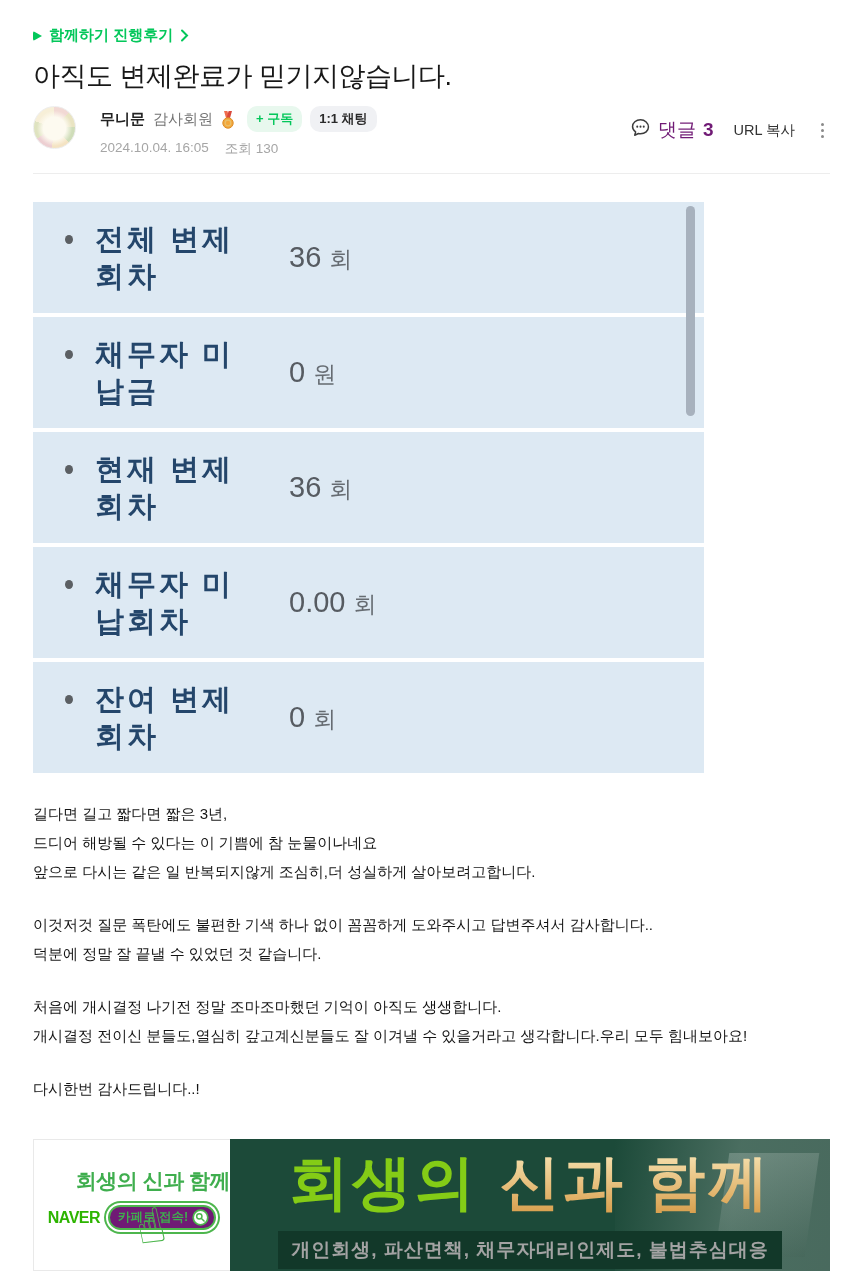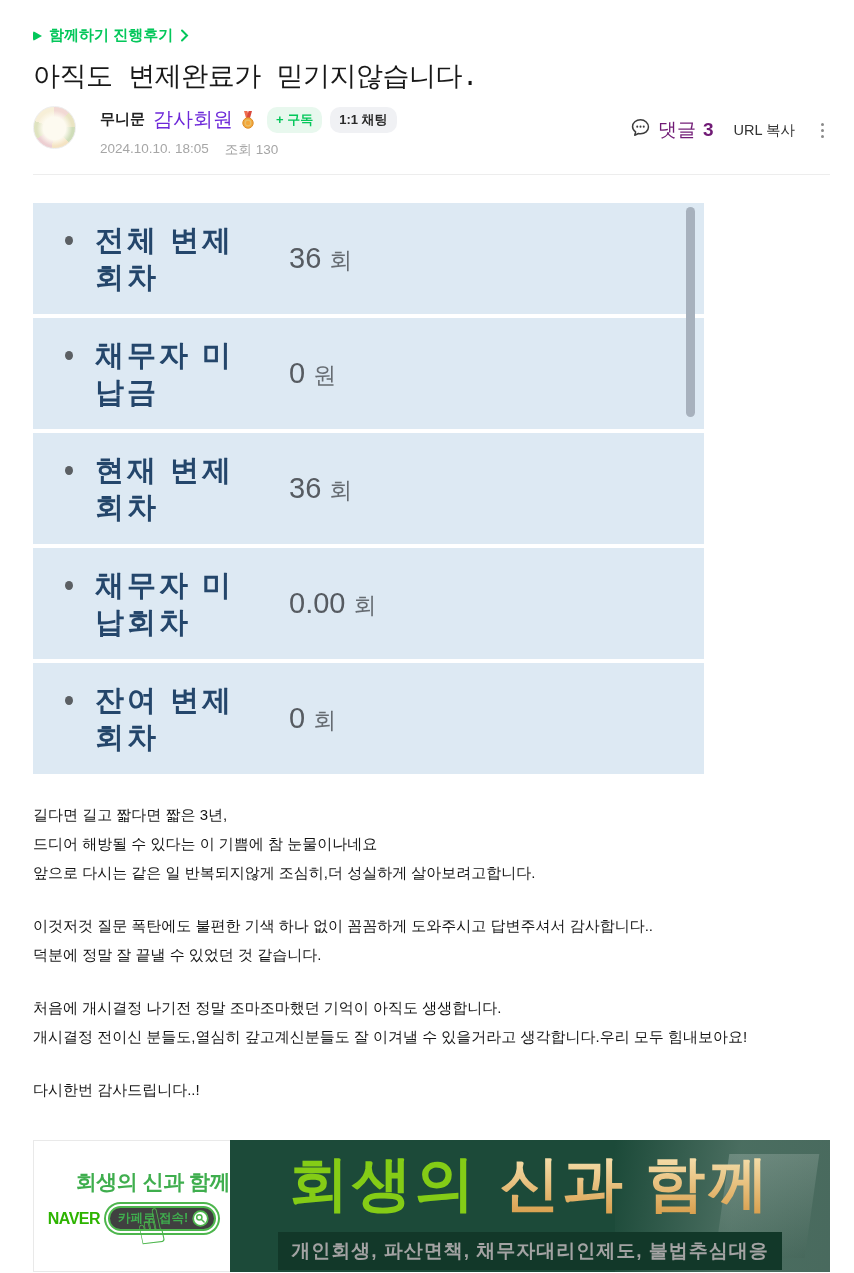--- a/index.html
+++ b/index.html
@@ -10,35 +10,35 @@
     color:#111;
   }
   .content { padding:26px 24px 0 33px; }
 
   
   .breadcrumb { display:flex; align-items:center; gap:7px; color:#03c75a; font-size:15px; font-weight:700; cursor:pointer; }
   .bc-arrow { width:0; height:0; border-left:9px solid #03c75a; border-top:5px solid transparent; border-bottom:5px solid transparent; border-radius:2px; }
   .bc-chevron svg { display:block; }
 
   
-  .post-title { font-size:27px; font-weight:500; color:#181818; margin:13px 0 0 0; letter-spacing:-0.5px;font-family:Liberation Mono, monospace; }
+  .post-title { font-size:27px; font-weight:500; color:#181818; margin:13px 0 0 0; letter-spacing:-0.5px; }
 
   
   .author-row { display:flex; align-items:flex-start; margin-top:12px; }
   .avatar {
     width:43px; height:43px; border-radius:50%; flex:0 0 auto; cursor:pointer;
     background:
       radial-gradient(circle at 50% 52%, #fdfaf0 0 38%, rgba(253,250,240,0) 60%),
       conic-gradient(#f2d9d4 0 12%, #e9e4c2 12% 25%, #cfddb9 25% 38%, #f4e3c3 38% 52%, #edcfd2 52% 66%, #dfe3c0 66% 80%, #f7efd8 80% 100%);
     border:1px solid #eee;
   }
   .author-info { margin-left:24px; }
   .name-line { display:flex; align-items:center; gap:8px; }
   .author-name { font-size:15px; font-weight:700; color:#222; cursor:pointer; }
-  .author-grade { font-size:20px; color:#6d28d9; }
+  .author-grade { font-size:15px; color:#737373; }
   .medal-icon svg { display:block; margin-top:1px; }
   .badge { font-size:13px; font-weight:700; border-radius:10px; padding:4px 9px; cursor:pointer; }
   .subscribe-badge { background:#e8f8ee; color:#03c75a; margin-left:4px; }
   .chat-badge { background:#f0f1f4; color:#2a2a2a; }
   .date-line { display:flex; gap:16px; margin-top:8px; font-size:13.5px; color:#a6a6a6; }
 
   
   .post-actions { margin-left:auto; display:flex; align-items:center; gap:20px; padding-top:11px; }
   .comments-btn { display:flex; align-items:center; gap:7px; font-size:19px; color:#701a75; cursor:pointer; }
   .comments-count { font-weight:700; }
@@ -63,21 +63,21 @@
   .body-text { margin-top:22px; font-size:15px; color:#141414; }
   .body-text p { margin:0; line-height:29px; }
   .body-text p:empty { height:24px; }
 
   
   .banner { margin-top:36px; width:797px; height:132px; display:flex; cursor:pointer; }
   .banner-left { width:197px; background:#fff; border:1px solid #e9e9e9; border-right:none; position:relative; padding-top:27px; text-align:right; }
   .bl-title { color:#3fae4e; font-size:21px; font-weight:800; letter-spacing:-0.5px; }
   .bl-row { display:flex; align-items:center; justify-content:center; gap:8px; margin-top:10px; }
   .naver-logo { color:#2db400; font-size:16px; font-weight:800; letter-spacing:-0.5px; }
-  .cafe-pill { display:inline-flex; align-items:center; gap:4px; border:2px solid #4db64d; border-radius:20px; padding:2px 5px 2px 8px; box-shadow:0 0 0 2px #fff, 0 0 0 4px #4db64d; color:#3fae4e; font-size:12.5px; font-weight:700; background:#404040; }
+  .cafe-pill { display:inline-flex; align-items:center; gap:4px; border:2px solid #4db64d; border-radius:20px; padding:2px 5px 2px 8px; box-shadow:0 0 0 2px #fff, 0 0 0 4px #4db64d; color:#3fae4e; font-size:12.5px; font-weight:700; background:#701a75; }
   .magnifier-icon svg { display:block; }
   .hand-icon { position:absolute; left:102px; top:58px; }
   .hand-icon::before { content:"☝"; font-family:"DejaVu Sans",sans-serif; font-size:48px; color:#4db64d; display:block; transform:rotate(-12deg); }
 
   .banner-right { flex:1; background:#1c4a39; position:relative; overflow:hidden; display:flex; flex-direction:column; align-items:center; justify-content:center; }
   .photo-fade { position:absolute; top:0; right:0; width:215px; height:100%;
     background:linear-gradient(97deg, rgba(28,74,57,0) 0%, rgba(150,168,160,0.38) 55%, rgba(110,132,124,0.55) 100%); }
   .photo-fade::after { content:""; position:absolute; right:18px; top:14px; width:90px; height:104px;
     background:linear-gradient(160deg, rgba(220,228,223,0.25), rgba(60,90,78,0.15)); transform:skewX(-8deg); }
   .br-title { position:relative; z-index:1; display:flex; gap:22px; font-size:60px; font-weight:800; letter-spacing:3px; margin-top:2px; white-space:nowrap; }
@@ -116,21 +116,21 @@
             <polygon points="3,0 6.4,0 8.4,7 5,7" fill="#ef6c4e"></polygon>
             <polygon points="7.6,0 11,0 9,7 5.6,7" fill="#d9483b"></polygon>
             <circle cx="7" cy="12" r="5.2" fill="#f3a73b" stroke="#dd8f2a" stroke-width="1"></circle>
             <circle cx="7" cy="12" r="2.8" fill="none" stroke="#e9c06a" stroke-width="1.2"></circle>
           </svg>
         </span>
         <span class="badge subscribe-badge">+ 구독</span>
         <span class="badge chat-badge">1:1 채팅</span>
       </div>
       <div class="date-line">
-        <span>2024.10.10. 18:05</span>
+        <span>2024.10.04. 16:05</span>
         <span>
           <span>조회</span> <span>130</span>
         </span>
       </div>
     </div>
 
     <div class="post-actions">
       <div class="comments-btn">
         <span>
           <svg width="21" height="21" viewBox="0 0 24 24">

